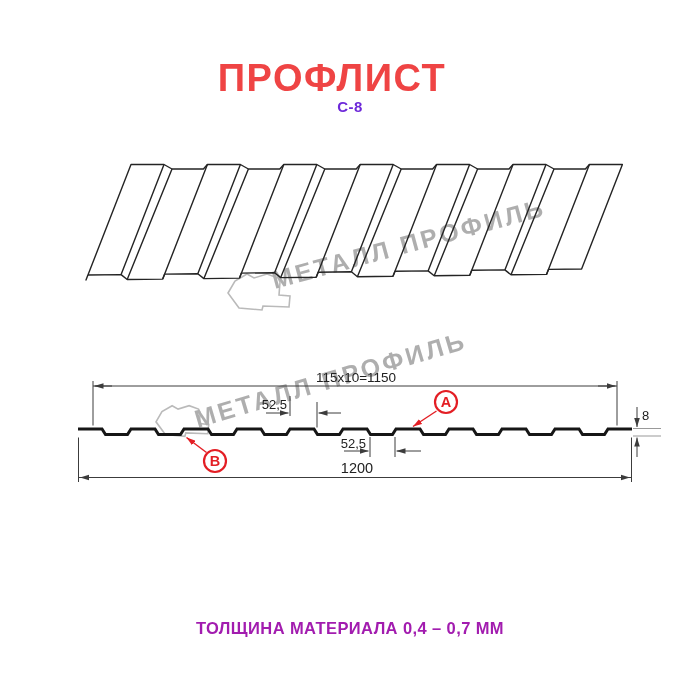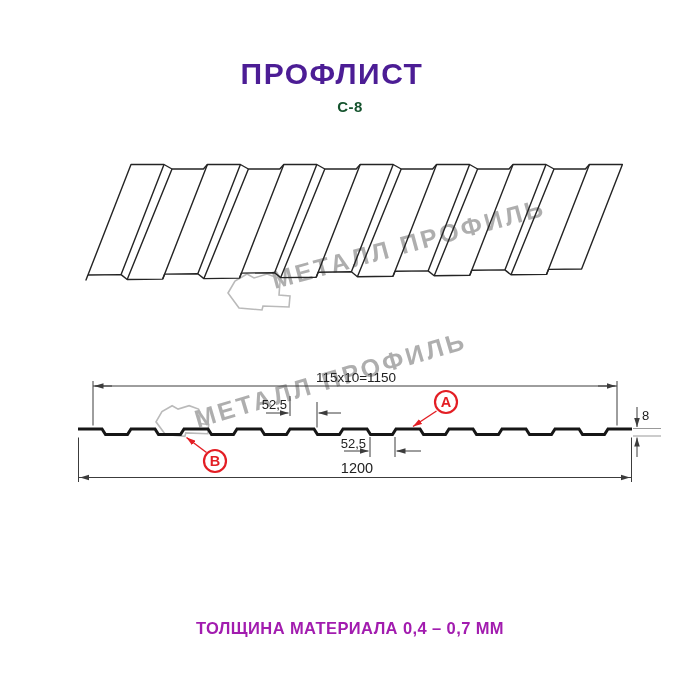--- a/index.html
+++ b/index.html
@@ -1,21 +1,21 @@
 <!DOCTYPE html>
 <html><head>
 <meta charset="utf-8">
 <style>
   html,body{margin:0;padding:0;background:#fff;}
   .canvas{position:relative;width:700px;height:700px;background:#fff;overflow:hidden;
           font-family:"Liberation Sans","DejaVu Sans",sans-serif;}
   .title{position:absolute;top:57px;left:0;width:664px;text-align:center;
-         font-size:30px;font-weight:800;letter-spacing:1.5px;color:#4c1d95;}
+         font-size:38px;font-weight:800;letter-spacing:1.5px;color:#ef4444;}
   .subtitle{position:absolute;top:98px;left:0;width:700px;text-align:center;
-         font-size:15px;font-weight:700;letter-spacing:.5px;color:#14532d;}
+         font-size:15px;font-weight:700;letter-spacing:.5px;color:#6d28d9;}
   .footer{position:absolute;top:619px;left:0;width:700px;text-align:center;
          font-size:16.5px;font-weight:600;letter-spacing:.4px;color:#a21caf;}
   svg{position:absolute;left:0;top:0;}
   text{font-family:"Liberation Sans","DejaVu Sans",sans-serif;}
 </style>
 </head>
 <body>
 
 <div class="canvas">
   <div class="title">ПРОФЛИСТ</div>

